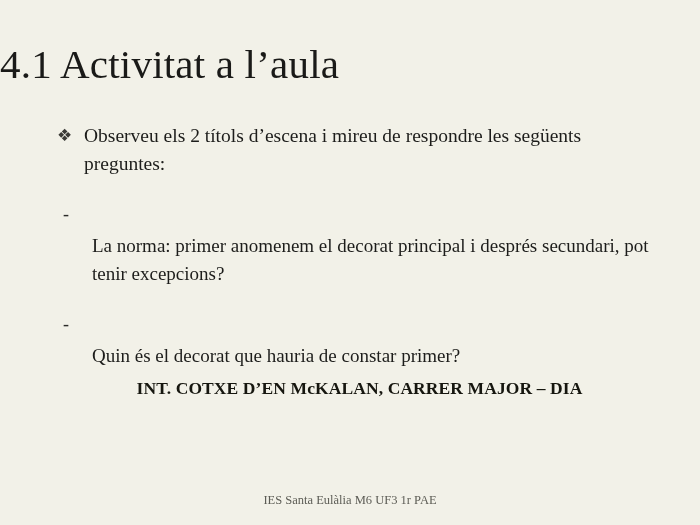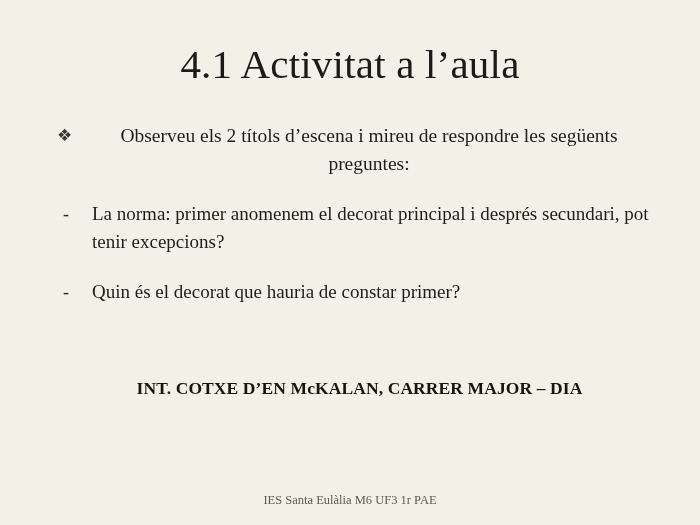--- a/index.html
+++ b/index.html
@@ -20,21 +20,21 @@
     height: 525px;
     box-sizing: border-box;
     position: relative;
     background: #f2f1e8;
   }
   .title {
     position: absolute;
     top: 40px;
     left: 0;
     width: 700px;
-    text-align: center;
+    text-align: left;
     font-size: 41px;
     font-weight: normal;
     letter-spacing: 0.2px;
     color: #1a1a18;
     font-family: "Liberation Serif", serif;
   }
   .body {
     position: absolute;
     top: 122px;
     left: 54px;
@@ -53,41 +53,41 @@
     color: #3a3a36;
     text-align: left;
     padding-left: 3px;
     box-sizing: border-box;
   }
   .bullet-text {
     flex: 1 1 auto;
     font-size: 19.5px;
     line-height: 28px;
     color: #1d1d1b;
-    text-align: center;
   }
   .dash-row {
     display: flex;
     align-items: flex-start;
     margin-top: 22px;
   }
   .dash-mark {
     width: 38px;
     flex: 0 0 38px;
     font-size: 18px;
     line-height: 28px;
     color: #2b2b28;
     padding-left: 9px;
     box-sizing: border-box;
   }
   .dash-text {
     flex: 1 1 auto;
     font-size: 19px;
     line-height: 28px;
     color: #1d1d1b;
+    margin-top: 32px;
   }
   .scene-headings {
     position: absolute;
     top: 378px;
     left: 0;
     width: 700px;
     text-align: center;
   }
   .scene-line {
     font-size: 17.5px;

